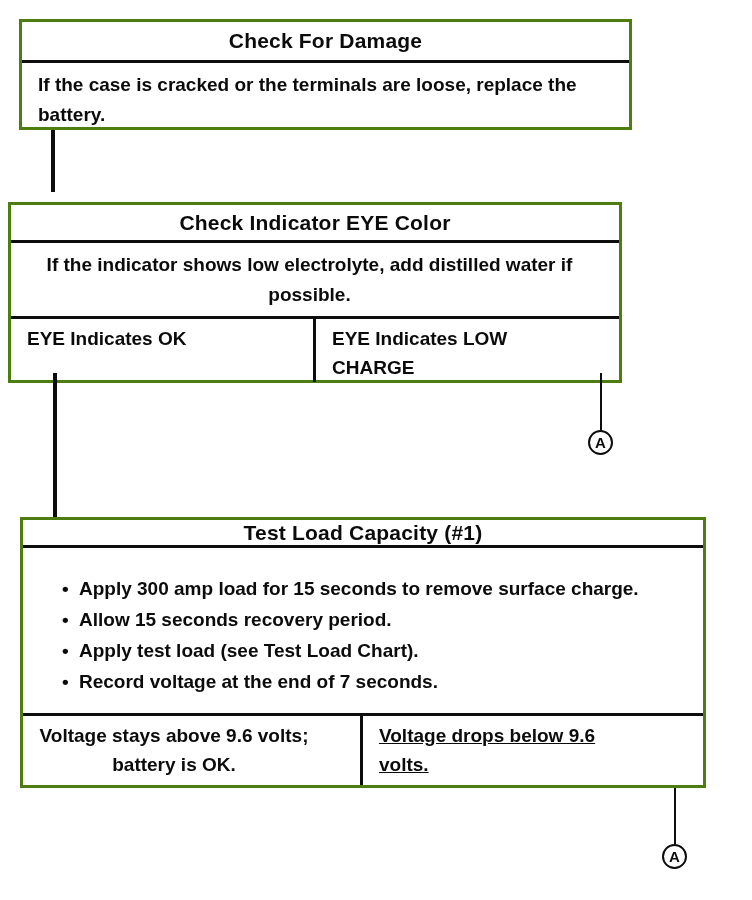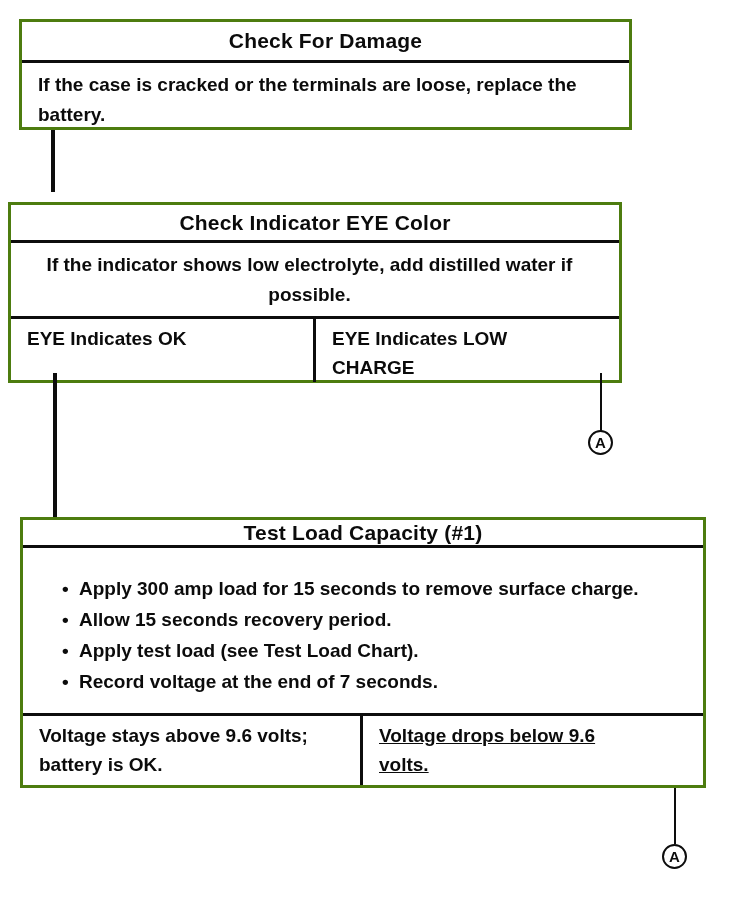--- a/index.html
+++ b/index.html
@@ -69,21 +69,21 @@
   }
   .outcome-cell {
     box-sizing: border-box;
     padding: 5px 10px 0 16px;
     font-size: 19px;
     line-height: 29px;
   }
   .outcome-cell.left2 { flex: 0 0 305px; border-right: 3px solid #0d0d0d; }
   .outcome-cell.right2 { flex: 1 1 auto; }
   .outcome-cell.right2 .cell-text { max-width: 230px; }
-  .outcome-cell.left3 { flex: 0 0 340px; border-right: 3px solid #0d0d0d; }
+  .outcome-cell.left3 { flex: 0 0 340px; border-right: 3px solid #0d0d0d; text-align: center; }
   .outcome-cell.right3 { flex: 1 1 auto; text-decoration: underline; }
   .outcome-cell.left3 .cell-text, .outcome-cell.right3 .cell-text { max-width: 270px; }
 
   #box1 { left: 19px; top: 19px;  width: 613px; height: 111px; }
   #box1 .fbox-title { height: 41px; }
   #box2 { left: 8px; top: 192px; width: 614px; height: 181px; margin-top: 10px; }
   #box2 .fbox-title { height: 38px; }
   #box2 .fbox-body { flex: 0 0 73px; text-align: center; }
   #box3 { left: 20px; top: 517px; width: 686px; height: 271px; }
   #box3 .fbox-title { height: 28px; }

